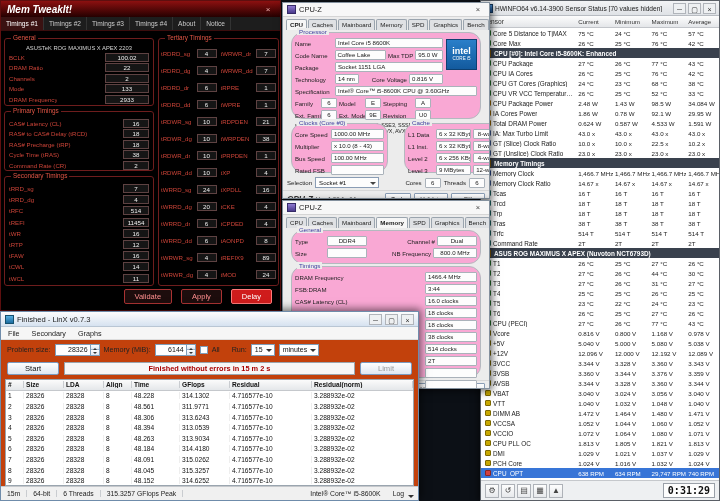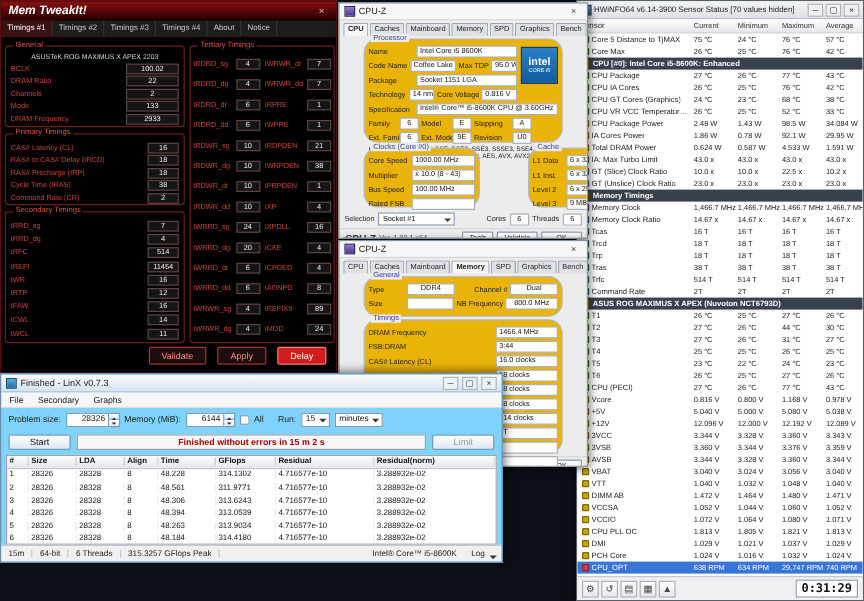--- a/index.html
+++ b/index.html
@@ -69,21 +69,21 @@
   .cz{width:208px;background:#ececec;border:1px solid #84919e;box-shadow:2px 2px 8px rgba(0,0,0,.6);}
   .cz1{left:282px;top:2px;height:197px;z-index:3;}
   .cz2{left:282px;top:200px;height:189px;z-index:4;}
   .cz-title{height:14px;background:#f7f7f7;border-bottom:1px solid #d5d5d5;display:flex;align-items:center;gap:3px;padding:0 4px;}
   .cz-appicon{width:9px;height:9px;background:linear-gradient(#8f7ad0,#4a3a8c);border:1px solid #352a66;flex:none;}
   .cz-title-text{flex:1;font-size:7.5px;color:#222;}
   .cz-x{width:14px;text-align:center;font-size:7.5px;color:#444;}
   .cz-tabs{display:flex;height:13px;padding:2px 3px 0;gap:1px;}
   .cz-tab{font-size:6.2px;padding:1px 3px 0;border:1px solid #9aa4ae;border-bottom:none;border-radius:2px 2px 0 0;background:#dfe1e4;color:#222;white-space:nowrap;}
   .cz-tab.active{background:#f6f6f6;font-weight:bold;}
-  .cz-group{position:relative;border:1px solid #b4b9bf;border-radius:12px;margin:2px 20px;padding:5px 3px 2px;background:#eab308;}
+  .cz-group{position:relative;border:1px solid #b4b9bf;border-radius:12px;margin:2px 8px;padding:5px 3px 2px;background:#f9a8d4;}
   .cz-glabel{position:absolute;top:-5px;left:5px;background:#ececec;font-size:6.2px;color:#3c3c9e;padding:0 2px;}
   .cz-row{display:flex;align-items:center;gap:2px;margin-bottom:2px;}
   .cz-lab{font-size:6.1px;color:#222;white-space:nowrap;}
   .cz-val{display:block;background:#fdfdfd;border:1px solid #aab2ba;border-radius:1px;font-size:6.1px;height:10px;line-height:8px;padding:0 2px;color:#1a1a1a;white-space:nowrap;overflow:hidden;}
   .center{text-align:center;}
   .flex1{flex:1;}.w16{width:16px}.w24{width:24px}.w28{width:28px}.w34{width:34px}.w40{width:40px}.w44{width:44px}.w52{width:52px}.w64{width:64px}
   .lab24{width:24px}.lab30{width:30px}.lab38{width:38px}
   .cz-prow{padding-right:34px;}
   .cz-logo{position:absolute;top:6px;right:3px;width:31px;height:31px;background:linear-gradient(#2a7fc9,#135a9e);border:1px solid #0d3f70;display:flex;flex-direction:column;align-items:center;justify-content:center;color:#fff;}
   .cz-logo .i1{font-size:9px;font-weight:bold;line-height:9px;}
@@ -96,21 +96,21 @@
   .cz-bottomrow{display:flex;align-items:center;gap:3px;padding:2px 4px;}
   .cz-combo{position:relative;background:#fdfdfd;border:1px solid #8a9db5;font-size:6.1px;height:11px;line-height:9px;padding:0 10px 0 3px;}
   .cz-combo:after{content:"";position:absolute;right:2px;top:4px;border:3px solid transparent;border-top-color:#444;}
   .cz-footer{display:flex;align-items:center;gap:3px;padding:2px 4px;border-top:1px solid #d8d8d8;}
   .cz-brand{font-size:8.5px;font-weight:bold;font-style:italic;color:#333;}
   .cz-ver{font-size:6px;color:#444;flex:1;}
   .cz-btn{border:1px solid #8a9db5;background:linear-gradient(#fdfdfd,#e4e8ee);font-size:6.1px;padding:1px 5px;border-radius:1px;color:#222;}
   .cz-btn.ok{width:34px;}
 
   
-  .lx{left:0;top:311px;width:419px;height:158px;background:#7dd3fc;border:1px solid #6f8cab;display:flex;flex-direction:column;z-index:5;box-shadow:2px -2px 8px rgba(0,0,0,.55);}
+  .lx{left:0;top:311px;width:419px;height:190px;background:#c2410c;border:1px solid #6f8cab;display:flex;flex-direction:column;z-index:5;box-shadow:2px -2px 8px rgba(0,0,0,.55);}
   .lx-title{height:15px;background:linear-gradient(#fdfdfd,#d6e2f0);display:flex;align-items:center;gap:3px;padding:0 4px;border-bottom:1px solid #b9c6d4;}
   .lx-appicon{width:9px;height:9px;background:linear-gradient(#58b0e0,#1c6ca0);border:1px solid #14506e;flex:none;}
   .lx-title-text{flex:1;font-size:7.6px;color:#1a1a1a;}
   .lx-menu{height:13px;display:flex;gap:12px;align-items:center;padding:0 7px;background:#f6f6f6;border-bottom:1px solid #ddd;}
   .lx-menuitem{font-size:7.2px;color:#222;}
   .lx-ctrl1{height:19px;display:flex;align-items:center;gap:4px;padding:0 6px;}
   .lx-lab{font-size:7.2px;color:#222;white-space:nowrap;text-align:center;}
   .lx-spin{display:flex;height:12px;}
   .lx-spinval{background:#fff;border:1px solid #7f9db9;font-size:7px;line-height:10px;padding:0 2px;text-align:right;}
   .lx-arr{width:9px;display:flex;flex-direction:column;border:1px solid #7f9db9;border-left:none;}

